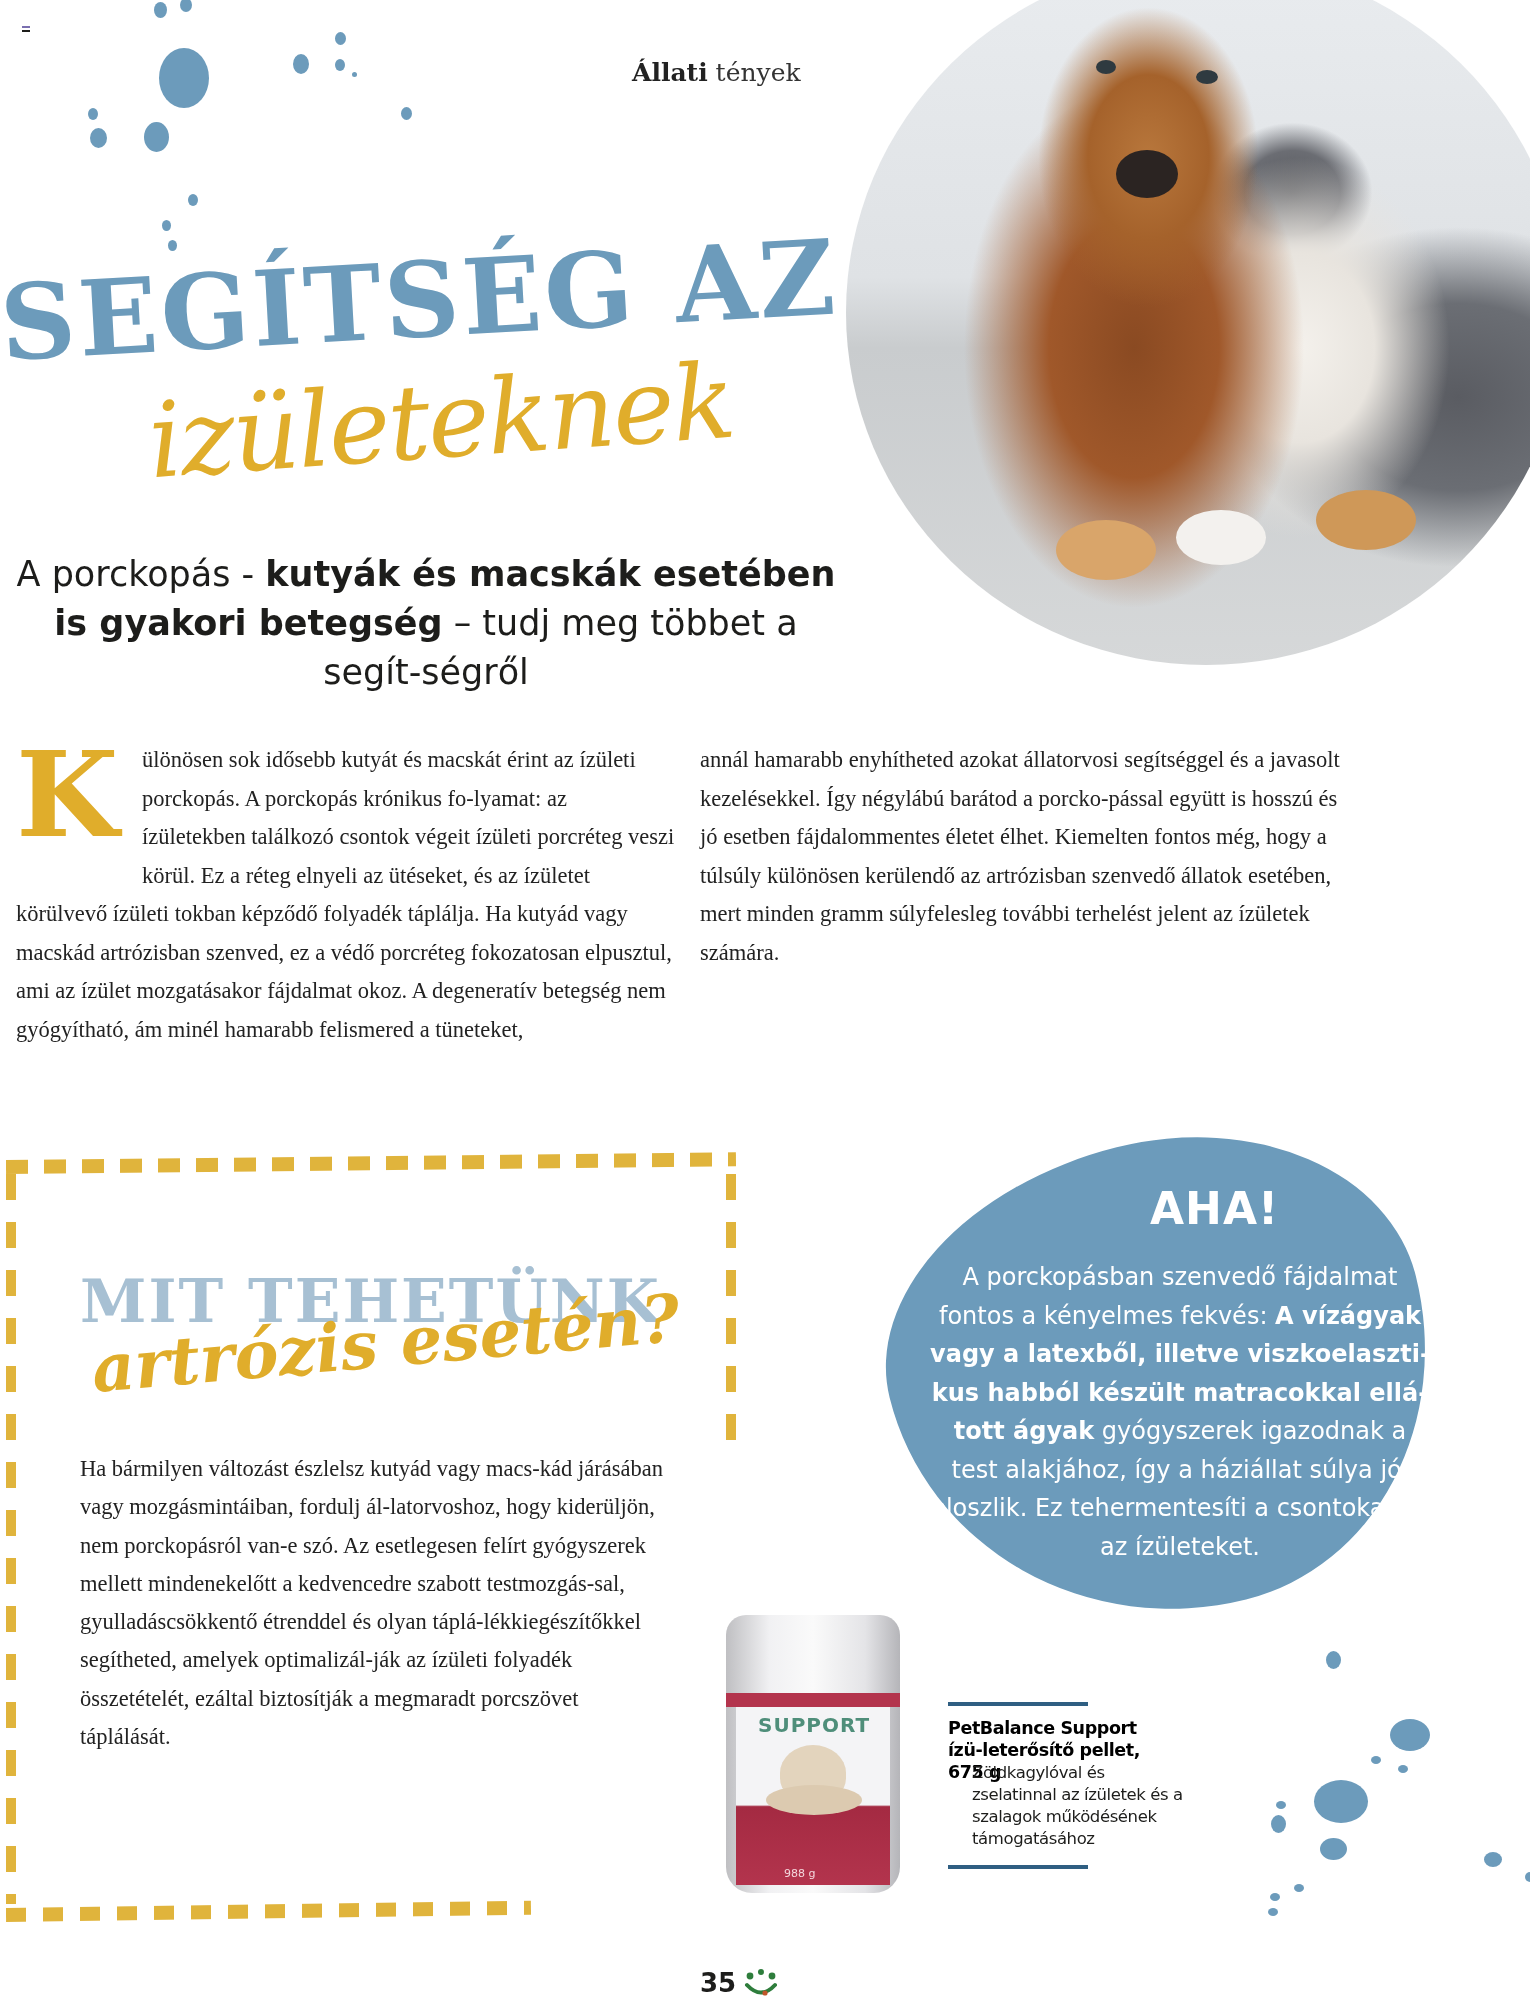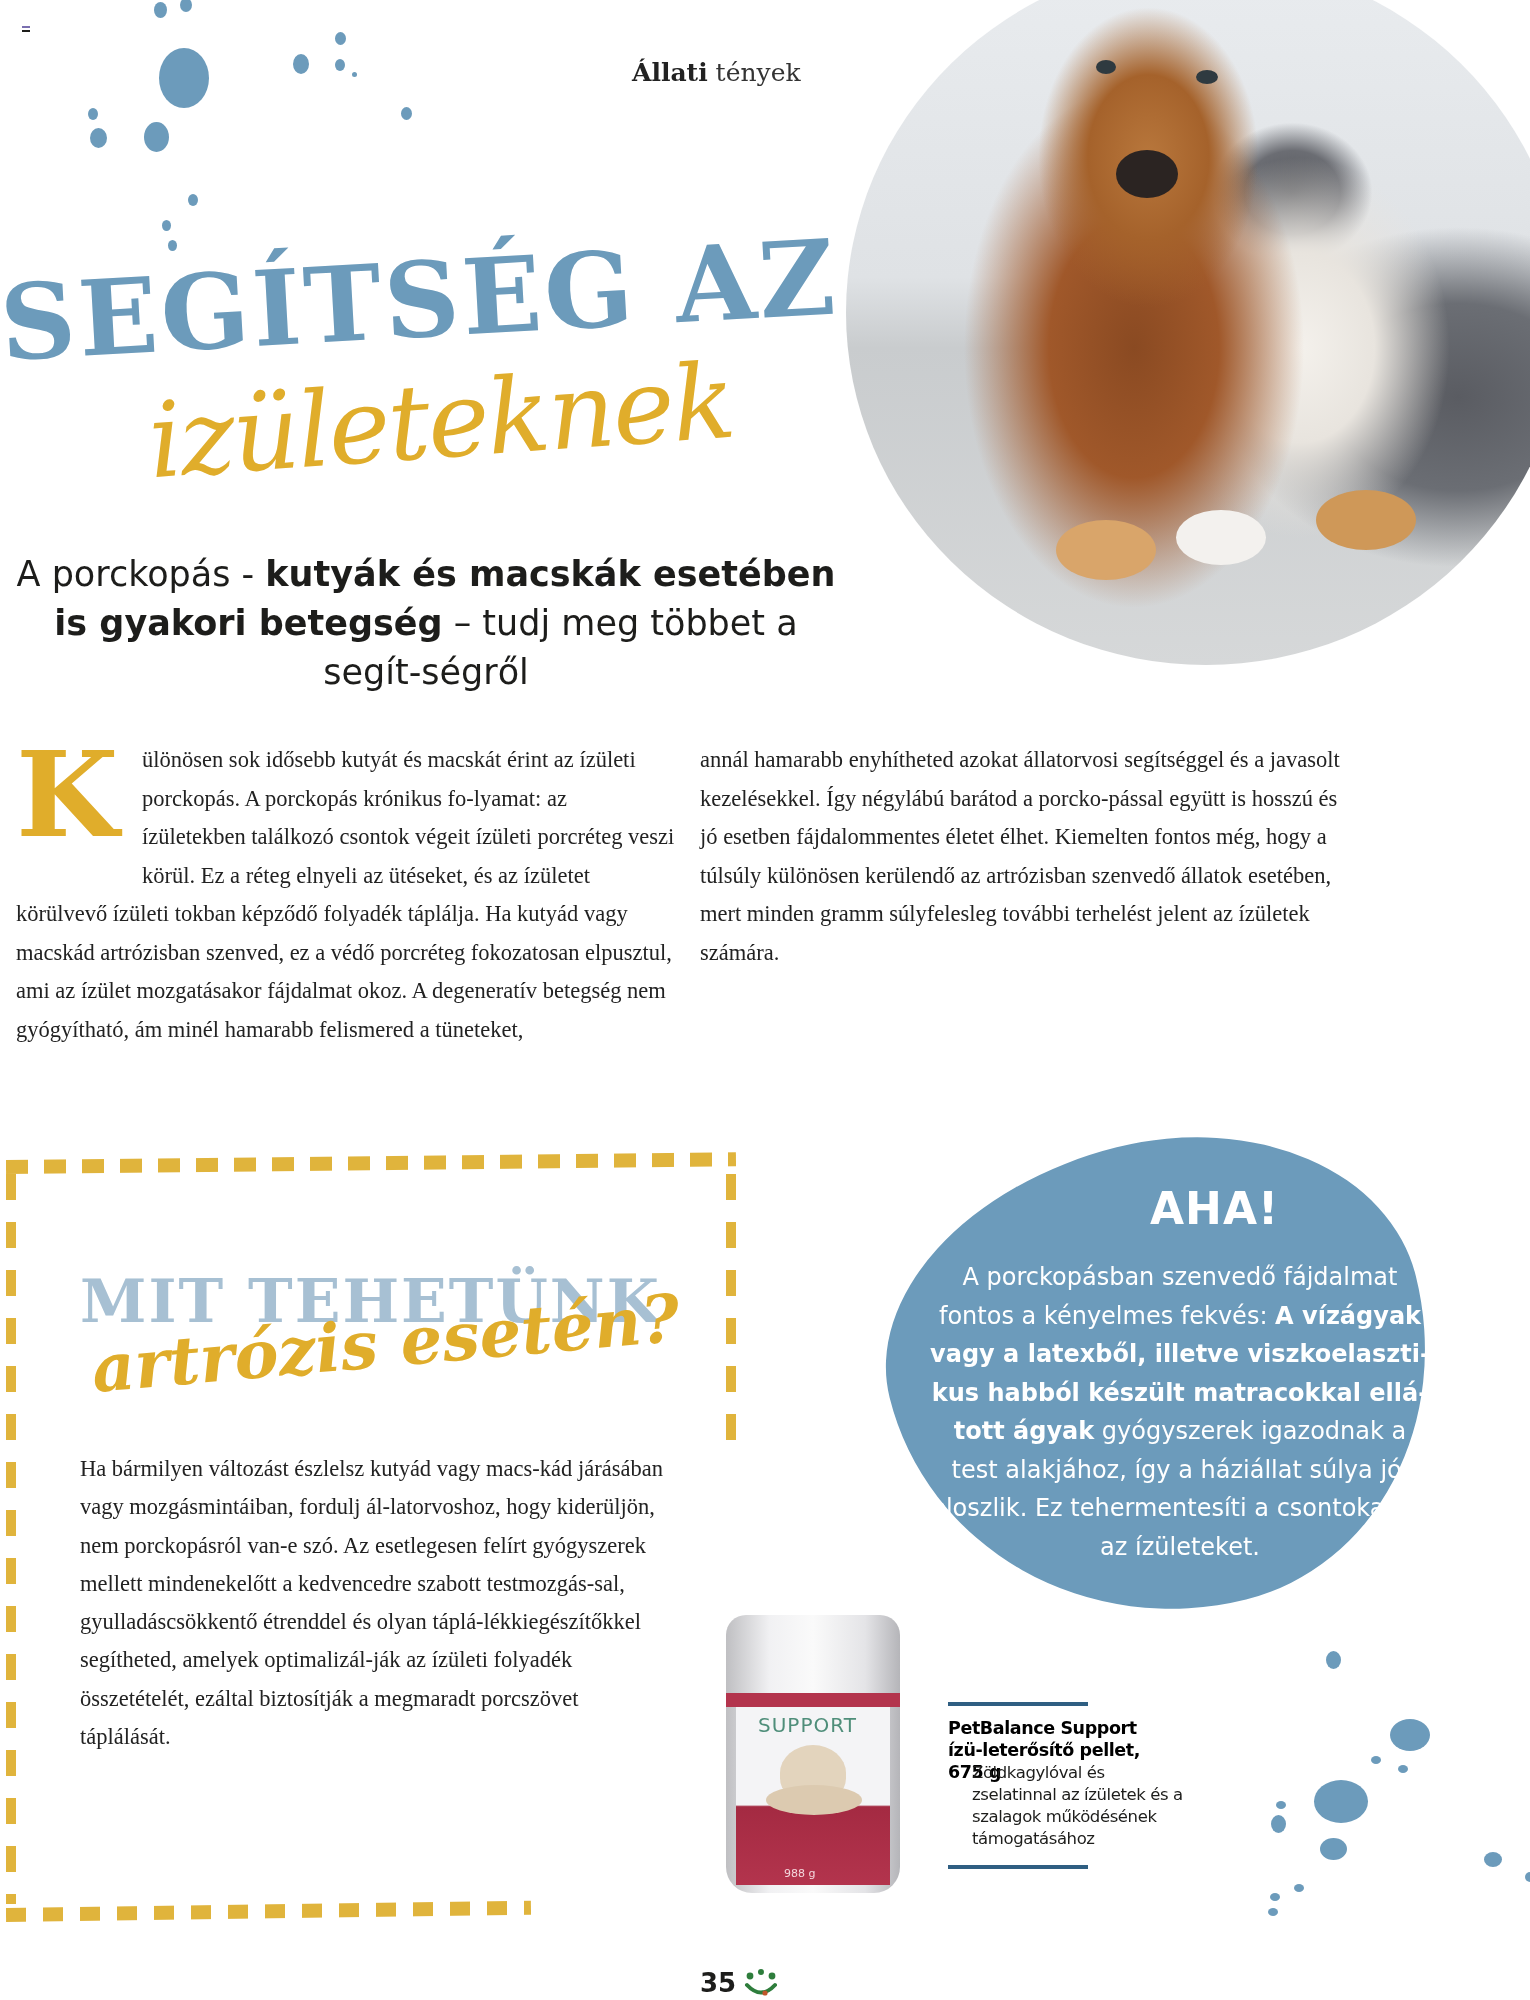--- a/index.html
+++ b/index.html
@@ -100,21 +100,21 @@
   .aha-text b { font-weight: bold; }
 
   
   .product-can {
     left: 726px; top: 1615px; width: 174px; height: 278px; border-radius: 20px 20px 26px 26px;
     background: linear-gradient(90deg, #bfbfc2 0%, #f1f1f3 25%, #fafafa 50%, #e4e4e7 80%, #b5b5b9 100%);
     overflow: hidden;
   }
   .product-can .band-top { position: absolute; left: 0; top: 78px; width: 100%; height: 14px; background: #b3344d; }
   .product-can .label { position: absolute; left: 10px; top: 92px; width: 154px; height: 178px; background: linear-gradient(180deg, #f4f4f6 0%, #f4f4f6 55%, #a42a42 56%, #b3344d 100%); }
-  .product-can .brand { position: absolute; left: 32px; top: 98px; font-family: "DejaVu Sans", sans-serif; font-size: 20px; font-weight: normal; color: #4f8e7a; letter-spacing: 1px; }
+  .product-can .brand { position: absolute; left: 32px; top: 98px; font-family: "DejaVu Sans", sans-serif; font-size: 20px; font-weight: bold; color: #4f8e7a; letter-spacing: 1px; }
   .product-can .dog { position: absolute; left: 54px; top: 130px; width: 66px; height: 56px; border-radius: 50% 50% 40% 40%; background: #e3d4bd; }
   .product-can .dog-body { position: absolute; left: 40px; top: 170px; width: 96px; height: 30px; border-radius: 50%; background: #dccab0; }
   .product-can .weight { position: absolute; left: 58px; top: 252px; font-family: "DejaVu Sans", sans-serif; font-size: 11px; color: #f4d6dc; }
 
   .prod-rule { left: 948px; width: 140px; height: 4px; background: #2f5f82; }
   .prod-name { left: 948px; top: 1717px; width: 220px; font-family: "DejaVu Sans", sans-serif; font-weight: bold; font-size: 17.5px; line-height: 22px; color: #000000; letter-spacing: -0.4px; }
   .prod-desc { left: 948px; top: 1762px; width: 220px; font-family: "DejaVu Sans", sans-serif; font-size: 16.5px; line-height: 22px; color: #1d1d1b; letter-spacing: -0.4px; margin-left: 24px; }
 
   
   .page-num { left: 700px; top: 1968px; font-family: "DejaVu Sans", sans-serif; font-weight: bold; font-size: 26px; color: #1d1d1b; }

